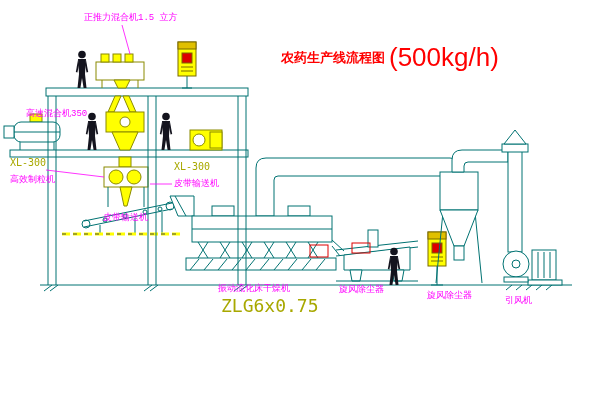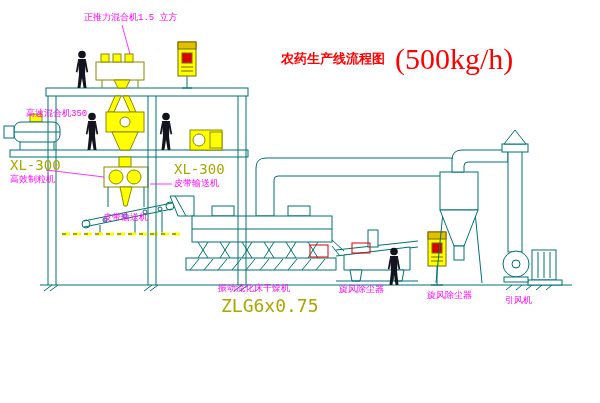--- a/index.html
+++ b/index.html
@@ -6,29 +6,29 @@
   .canvas{
     position:relative;width:600px;height:403px;background:#ffffff;
     overflow:hidden;font-family:"Liberation Sans",sans-serif;
   }
   .canvas svg{position:absolute;left:0;top:0;}
   .lbl{
     position:absolute;color:#ff00ff;font-size:9px;line-height:1;
     white-space:nowrap;font-family:Liberation Mono, monospace;
   }
   .model{
-    color:#a8a800;font-size:14px;font-family:"DejaVu Sans Mono",monospace;
+    color:#a8a800;font-size:10px;font-family:"DejaVu Sans Mono",monospace;
   }
   .model-big{font-size:18px;}
   .title{
-    position:absolute;color:#ff0000;display:flex;align-items:center;gap:10px;
+    position:absolute;color:#ff0000;display:flex;align-items:center;gap:4px;
     white-space:nowrap;
   }
   .title .main{font-size:13px;font-weight:bold;font-family:"Liberation Serif",serif;}
-  .title .cap{font-size:30px;font-family:Liberation Serif, serif;text-align:center;}
+  .title .cap{font-size:26px;font-family:Liberation Sans, sans-serif;text-align:center;}
 </style>
 </head>
 <body>
 
 <div class="canvas">
 
 <svg width="600" height="403" viewBox="0 0 600 403">
   <defs>
     <g id="person" fill="#14141e" stroke="none">
       <circle cx="0" cy="-33.5" r="3.8"></circle>

